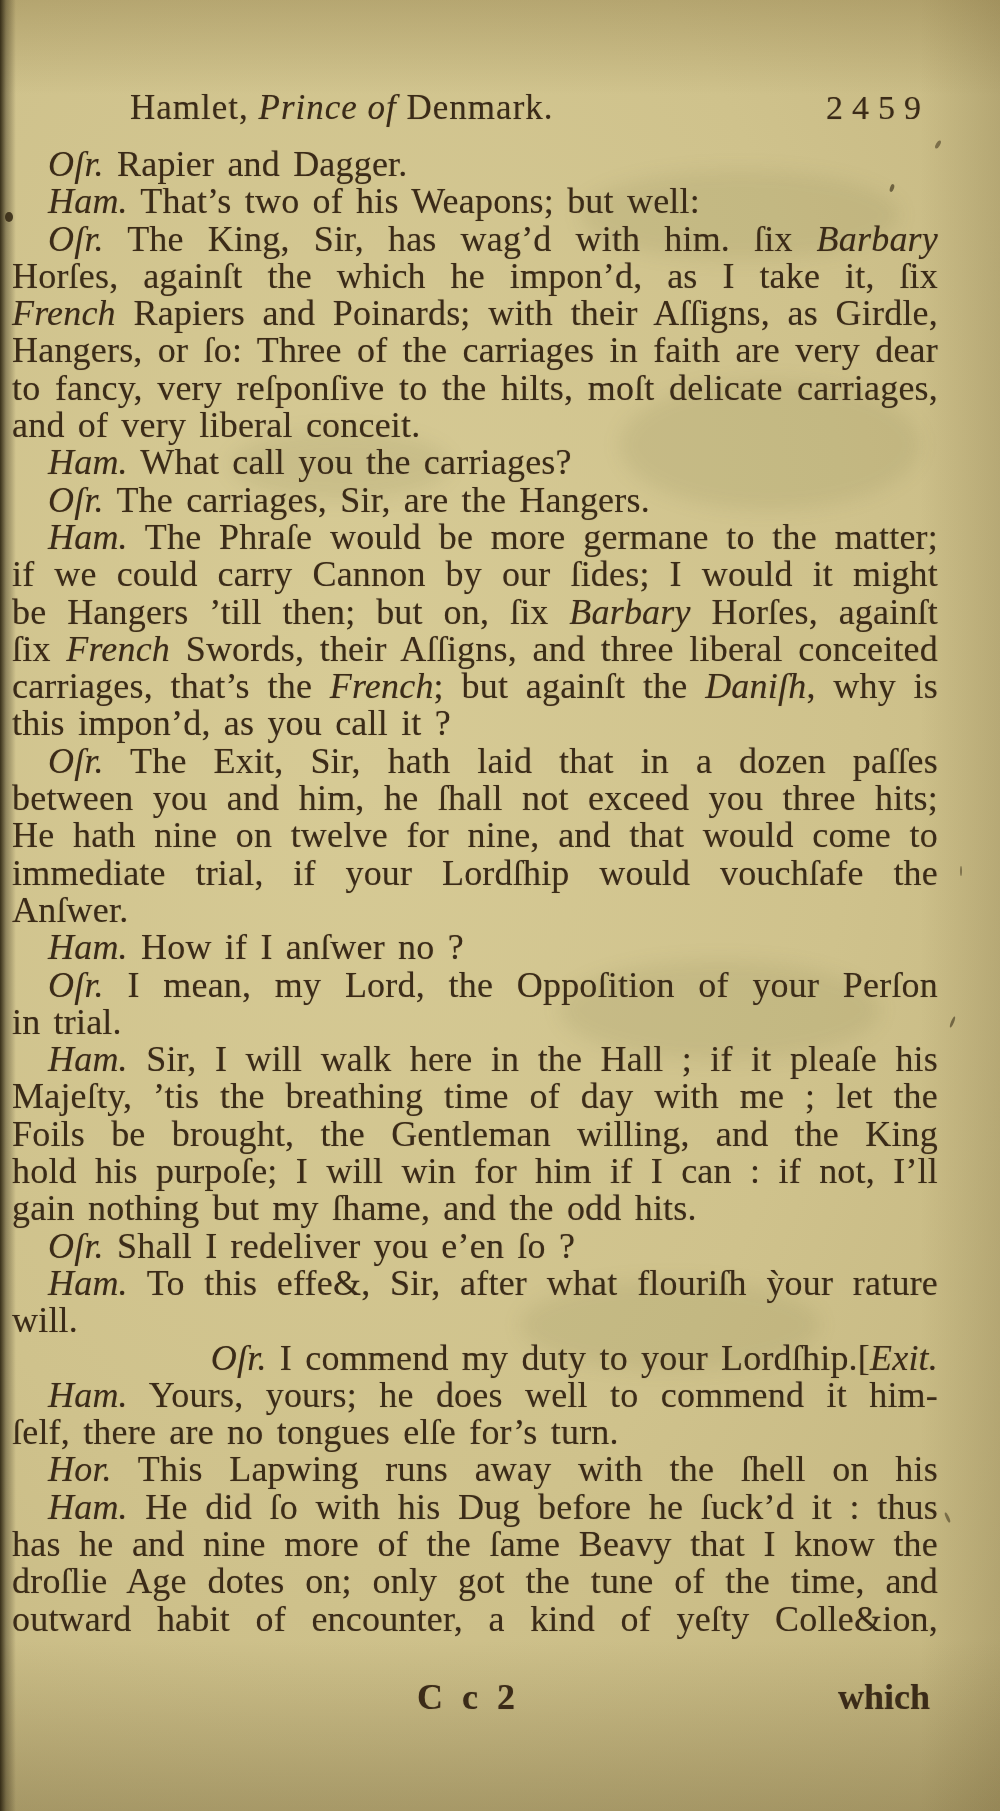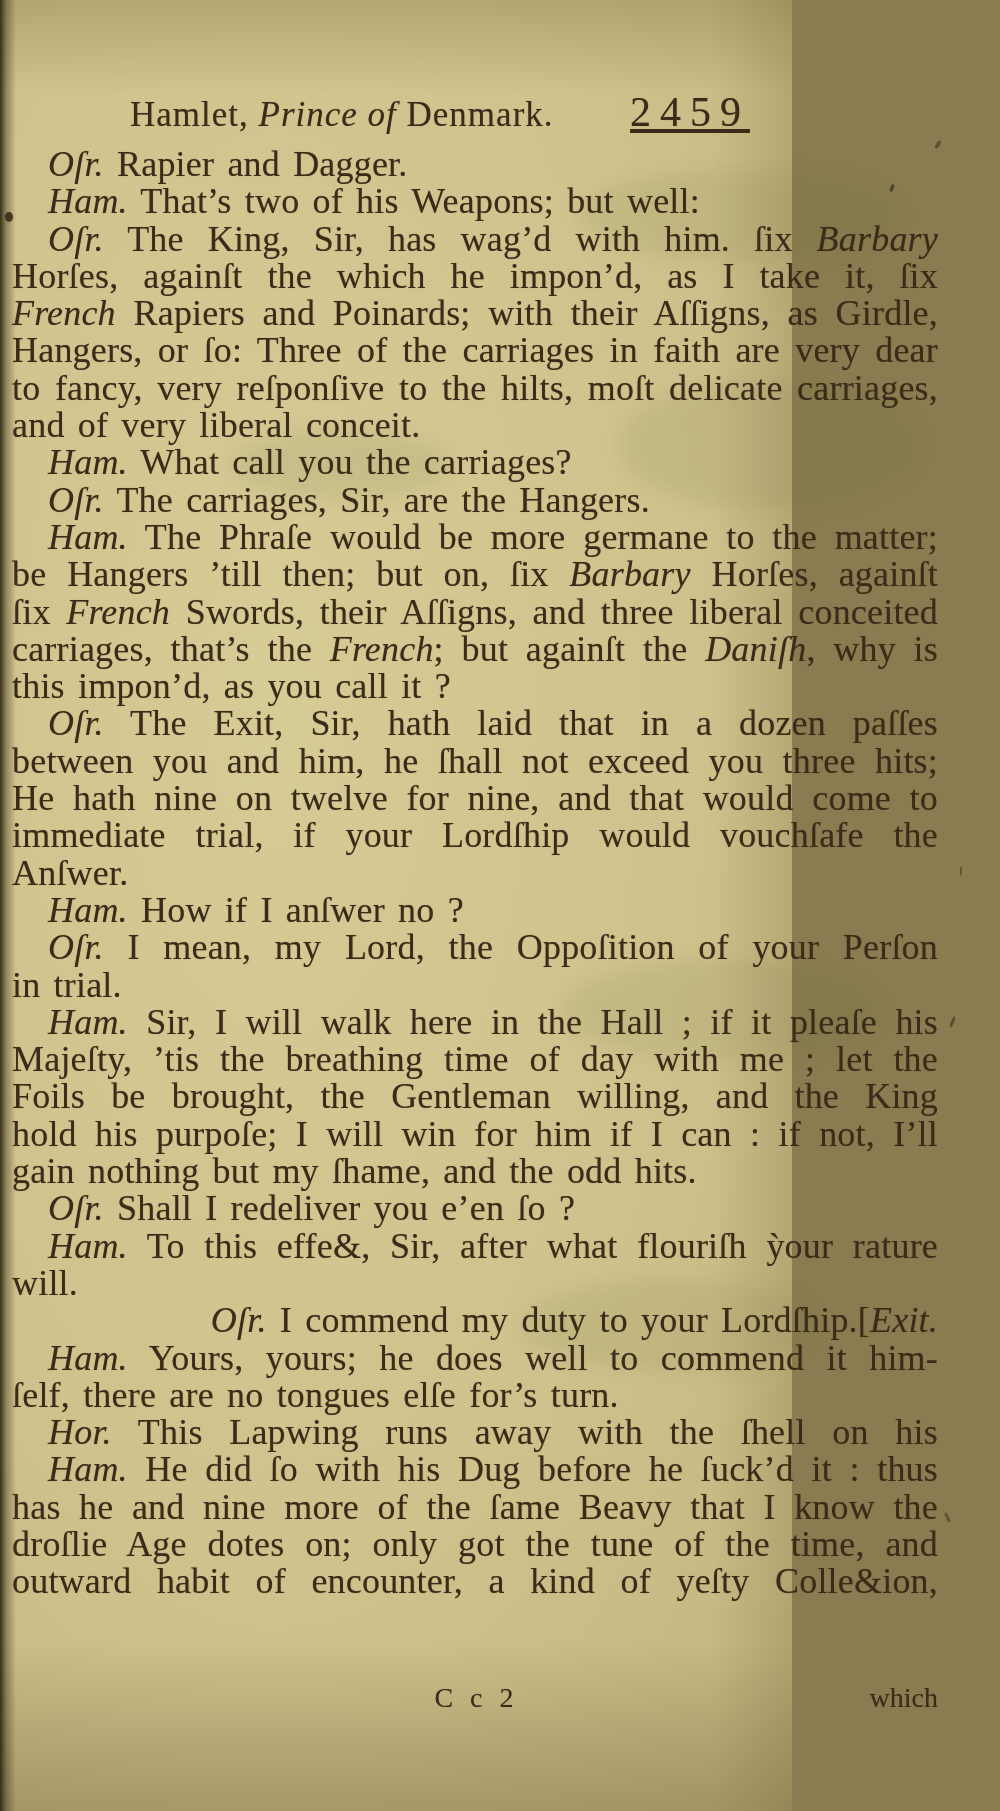--- a/index.html
+++ b/index.html
@@ -1,49 +1,49 @@
 <!DOCTYPE html>
 <html><head>
 <meta charset="utf-8">
 <style>
   html,body{margin:0;padding:0;}
   body{width:1000px;height:1811px;overflow:hidden;background:#8a7c50;}
   .page{
-    position:relative;width:792px;height:1811px;
+    position:relative;width:1000px;height:1811px;
     font-family:"Liberation Serif","DejaVu Serif",serif;
     color:#3b2b18;
     background:
       linear-gradient(90deg, rgba(43,35,16,.92) 0px, rgba(43,35,16,.40) 6px, rgba(43,35,16,0) 16px),
       linear-gradient(180deg, rgba(120,98,46,.30) 0px, rgba(120,98,46,0) 95px),
       linear-gradient(0deg, rgba(98,82,42,.34) 0px, rgba(98,82,42,0) 170px),
       linear-gradient(270deg, rgba(104,88,46,.20) 0px, rgba(104,88,46,0) 80px),
       radial-gradient(ellipse at 35% 38%, #d7cb96 0%, #cfc28c 55%, #c2b47e 100%);
   }
   .header{
     position:absolute;top:88px;left:12px;right:42px;height:46px;
     display:flex;justify-content:space-between;align-items:baseline;
     font-size:35px;letter-spacing:1px;
     text-shadow:0 0 1px rgba(59,43,24,.4);
   }
   .title{padding-left:118px;white-space:nowrap;}
   .title i{font-style:italic;}
-  .pagenum{letter-spacing:9px;font-size:42px;text-decoration:underline;}
+  .pagenum{letter-spacing:9px;margin-right:28px;font-size:34px;}
   .text-block{
     position:absolute;top:146px;left:12px;width:926px;
     font-size:36px;word-spacing:4px;letter-spacing:.2px;
     text-shadow:0 0 1px rgba(59,43,24,.38);
   }
   .line{height:37.3px;line-height:37.3px;white-space:nowrap;}
   .line.j{white-space:normal;text-align:justify;text-align-last:justify;text-justify:inter-word;}
   .line.ind{padding-left:36px;}
   .line.split{display:flex;justify-content:flex-end;white-space:nowrap;}
   .line i, .sig i{font-style:italic;}
   .sig{
-    position:absolute;top:1679px;left:12px;width:926px;height:37px;line-height:37px;
-    font-size:28px;text-shadow:0 0 1px rgba(59,43,24,.38);
+    position:absolute;top:1679px;left:4px;width:926px;height:37px;line-height:37px;
+    font-size:36px;text-shadow:0 0 1px rgba(59,43,24,.38);font-weight:bold;
   }
   .sig .center{position:absolute;left:0;right:0;text-align:center;letter-spacing:2px;word-spacing:6px;}
   .sig .catch{position:absolute;right:0;margin-left:20px;}
   .speck{position:absolute;background:#312612;border-radius:50%;opacity:.85;}
   .speck.s1{left:5px;top:212px;width:8px;height:10px;}
   .speck.s2{left:890px;top:184px;width:4px;height:8px;transform:rotate(18deg);opacity:.6;}
   .speck.s3{left:951px;top:1016px;width:3px;height:12px;transform:rotate(22deg);opacity:.55;}
   .speck.s4{left:960px;top:866px;width:2px;height:10px;opacity:.45;}
   .speck.s5{left:946px;top:1512px;width:3px;height:11px;transform:rotate(-25deg);opacity:.5;}
   .speck.s6{left:936px;top:140px;width:4px;height:9px;transform:rotate(30deg);opacity:.5;}
@@ -75,20 +75,21 @@
       <div class="line ind"><i>Ham.</i><span> That’s two of his Weapons; but well:</span></div>
       <div class="line ind j"><i>Oſr.</i><span> The King, Sir, has wag’d with him. ſix </span><i>Barbary</i></div>
       <div class="line j"><span>Horſes, againſt the which he impon’d, as I take it, ſix</span></div>
       <div class="line j"><i>French</i><span> Rapiers and Poinards; with their Aſſigns, as Girdle,</span></div>
       <div class="line j"><span>Hangers, or ſo: Three of the carriages in faith are very dear</span></div>
       <div class="line j"><span>to fancy, very reſponſive to the hilts, moſt delicate carriages,</span></div>
       <div class="line"><span>and of very liberal conceit.</span></div>
       <div class="line ind"><i>Ham.</i><span> What call you the carriages?</span></div>
       <div class="line ind"><i>Oſr.</i><span> The carriages, Sir, are the Hangers.</span></div>
       <div class="line ind j"><i>Ham.</i><span> The Phraſe would be more germane to the matter;</span></div>
+      <div class="line j"><span>if we could carry Cannon by our ſides; I would it might</span></div>
       <div class="line j"><span>be Hangers ’till then; but on, ſix </span><i>Barbary</i><span> Horſes, againſt</span></div>
       <div class="line j"><span>ſix </span><i>French</i><span> Swords, their Aſſigns, and three liberal conceited</span></div>
       <div class="line j"><span>carriages, that’s the </span><i>French</i><span>; but againſt the </span><i>Daniſh</i><span>, why is</span></div>
       <div class="line"><span>this impon’d, as you call it ?</span></div>
       <div class="line ind j"><i>Oſr.</i><span> The Exit, Sir, hath laid that in a dozen paſſes</span></div>
       <div class="line j"><span>between you and him, he ſhall not exceed you three hits;</span></div>
       <div class="line j"><span>He hath nine on twelve for nine, and that would come to</span></div>
       <div class="line j"><span>immediate trial, if your Lordſhip would vouchſafe the</span></div>
       <div class="line"><span>Anſwer.</span></div>
       <div class="line ind"><i>Ham.</i><span> How if I anſwer no ?</span></div>

